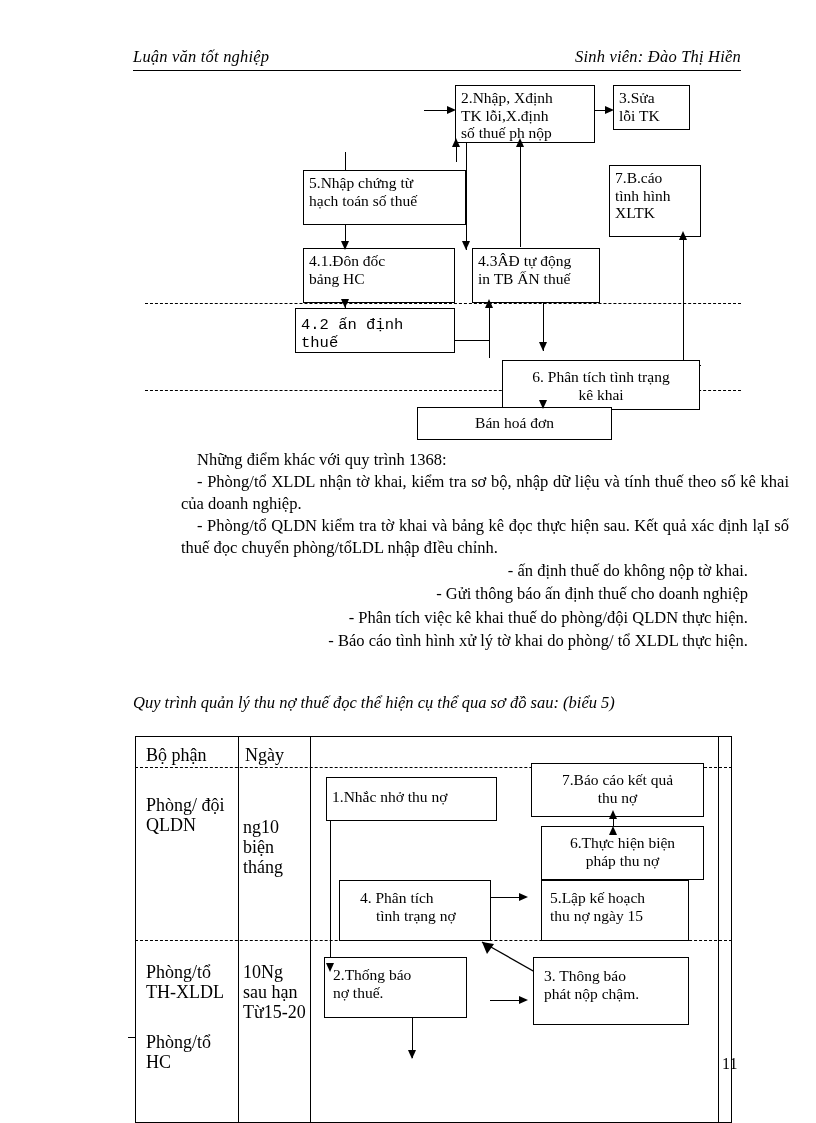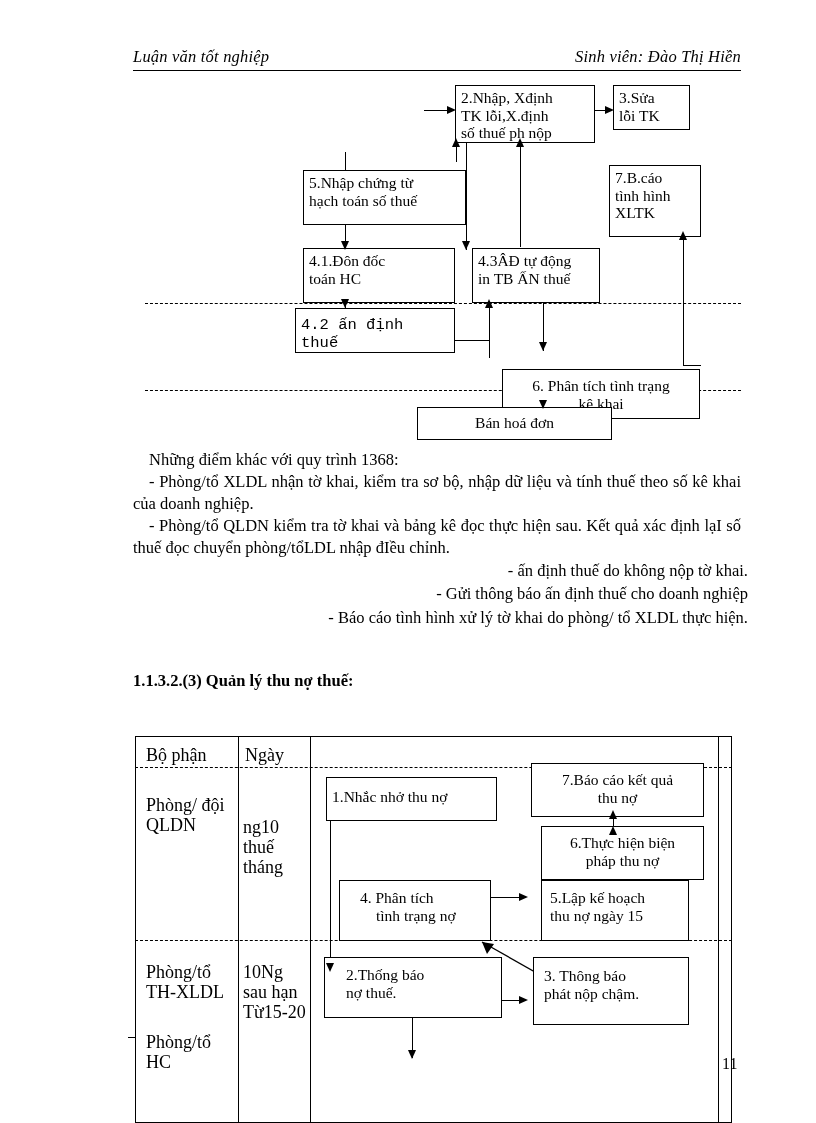--- a/index.html
+++ b/index.html
@@ -38,21 +38,21 @@
   .arr-u { border-left:4.5px solid transparent; border-right:4.5px solid transparent; border-bottom:9px solid #000; }
   .arr-r { border-top:4.5px solid transparent; border-bottom:4.5px solid transparent; border-left:9px solid #000; }
   .dashdot {
     position:absolute; height:0; z-index:1;
     border-top:1.4px dashed #000;
   }
 
   
   .para {
     position:absolute; font-size:16.5px; line-height:1.32;
-    text-align:justify; text-justify:inter-word;
+    text-align:justify; text-justify:inter-word;margin-left:48px;
   }
   .bullets { position:absolute; font-size:16.5px; line-height:1.42; }
   .bullets div { white-space:nowrap; }
   .sec-head {
     position:absolute; font-weight:bold; font-size:16.5px;
   }
   .sec-sub {
     position:absolute; font-style:italic; font-size:16.5px; white-space:nowrap;
   }
 
@@ -136,76 +136,77 @@
     </div>
 
     <div class="box" style="left:609px; top:165px; width:92px; height:72px;">
       <div>7.B.cáo</div>
       <div>tình hình</div>
       <div>XLTK</div>
     </div>
 
     <div class="box" style="left:303px; top:248px; width:152px; height:55px;">
       <div>4.1.Đôn đốc</div>
-      <div>toán HC</div>
+      <div>bảng HC</div>
     </div>
 
     <div class="box" style="left:472px; top:248px; width:128px; height:55px;">
       <div>4.3ÂĐ tự động</div>
       <div>in TB ẤN thuế</div>
     </div>
 
     <div class="box" style="left:295px; top:308px; width:160px; height:45px; padding-top:8px;font-family:Liberation Mono, monospace;">
       <div>4.2 ấn định thuế</div>
     </div>
 
-    <div class="box ctr" style="left:502px; top:369px; width:198px; height:50px; padding-top:7px;">
+    <div class="box ctr" style="left:502px; top:360px; width:198px; height:50px; padding-top:7px;">
       <div>6. Phân tích tình trạng</div>
       <div>kê khai</div>
     </div>
 
     <div class="box ctr" style="left:417px; top:407px; width:195px; height:33px; padding-top:6px;">
       <div>Bán hoá đơn</div>
     </div>
   </div>
 
   <div class="para" style="left:133px; top:449px; width:608px; text-indent:16px;">Những điểm khác với quy trình 1368:</div>
 
   <div class="para" style="left:133px; top:471px; width:608px; text-indent:16px;">- Phòng/tổ XLDL nhận tờ khai, kiểm tra sơ bộ, nhập dữ liệu và tính thuế theo số kê khai của doanh nghiệp.</div>
 
   <div class="para" style="left:133px; top:515px; width:608px; text-indent:16px;">- Phòng/tổ QLDN kiểm tra tờ khai và bảng kê đọc  thực hiện sau. Kết quả xác định lạI số thuế đọc  chuyển phòng/tổLDL nhập đIều chỉnh.</div>
 
   <div class="bullets" style="left:148px; top:559px; width:600px;text-align:right;">
     <div>- ấn định thuế do không nộp tờ khai.</div>
     <div>- Gửi thông báo ấn định thuế cho doanh nghiệp</div>
+    <div>- Phân tích việc kê khai thuế do phòng/đội QLDN thực hiện.</div>
     <div>- Báo cáo tình hình xử lý tờ khai do phòng/ tổ XLDL thực hiện.</div>
   </div>
 
-  <div class="sec-head" style="left:133px; top:671px;">1.1.3.2.(3) Quản lý thu nợ thuế:</div>
+  <div class="sec-sub" style="left:133px; top:693px;">Quy trình quản lý thu nợ thuế đọc  thể hiện cụ thể qua sơ đồ sau: (biểu 5)</div>
 
   <div class="diag2">
     <div class="tbl" style="left:135px; top:736px; width:597px; height:387px;"></div>
 
     <div class="tbl-v" style="left:238px; top:736px; height:387px;"></div>
     <div class="tbl-v" style="left:310px; top:736px; height:387px;"></div>
     <div class="tbl-v" style="left:718px; top:736px; height:387px;"></div>
 
     <div class="dashdot" style="left:135px; top:767px; width:597px;"></div>
     <div class="dashdot" style="left:135px; top:940px; width:597px;"></div>
 
     <div class="lane-label" style="left:146px; top:745px;">Bộ phận</div>
     <div class="lane-label" style="left:245px; top:745px;">Ngày</div>
 
     <div class="lane-label" style="left:146px; top:795px;">
       <div>Phòng/ đội</div>
       <div>QLDN</div>
     </div>
     <div class="lane-label" style="left:243px; top:817px;">
       <div>ng10</div>
-      <div>thuế</div>
+      <div>biện</div>
       <div>tháng</div>
     </div>
 
     <div class="lane-label" style="left:146px; top:962px;">
       <div>Phòng/tổ</div>
       <div>TH-XLDL</div>
     </div>
     <div class="lane-label" style="left:243px; top:962px;">
       <div>10Ng</div>
       <div>sau hạn</div>
@@ -311,21 +312,21 @@
     <div class="box" style="left:339px; top:880px; width:152px; height:61px; padding:8px 0 0 20px;">
       <div>4. Phân tích</div>
       <div style="margin-left:16px;">tình trạng nợ</div>
     </div>
 
     <div class="box" style="left:541px; top:880px; width:148px; height:61px; padding:8px 0 0 8px;">
       <div>5.Lập kế hoạch</div>
       <div>thu nợ ngày 15</div>
     </div>
 
-    <div class="box" style="left:324px; top:957px; width:178px; height:61px; padding:8px 0 0 21px;">
+    <div class="box" style="left:324px; top:957px; width:143px; height:61px; padding:8px 0 0 8px;">
       <div>2.Thống báo</div>
       <div>nợ thuế.</div>
     </div>
 
     <div class="box" style="left:533px; top:957px; width:156px; height:68px; padding:9px 0 0 10px;">
       <div>3. Thông báo</div>
       <div>phát nộp chậm.</div>
     </div>
   </div>
 

